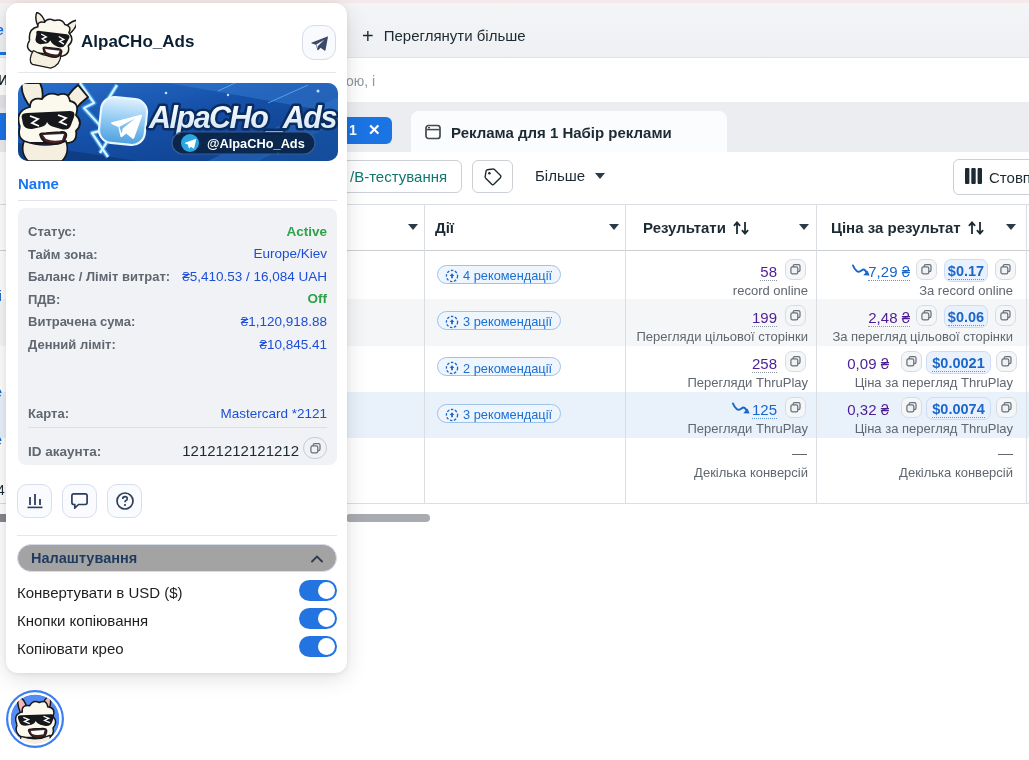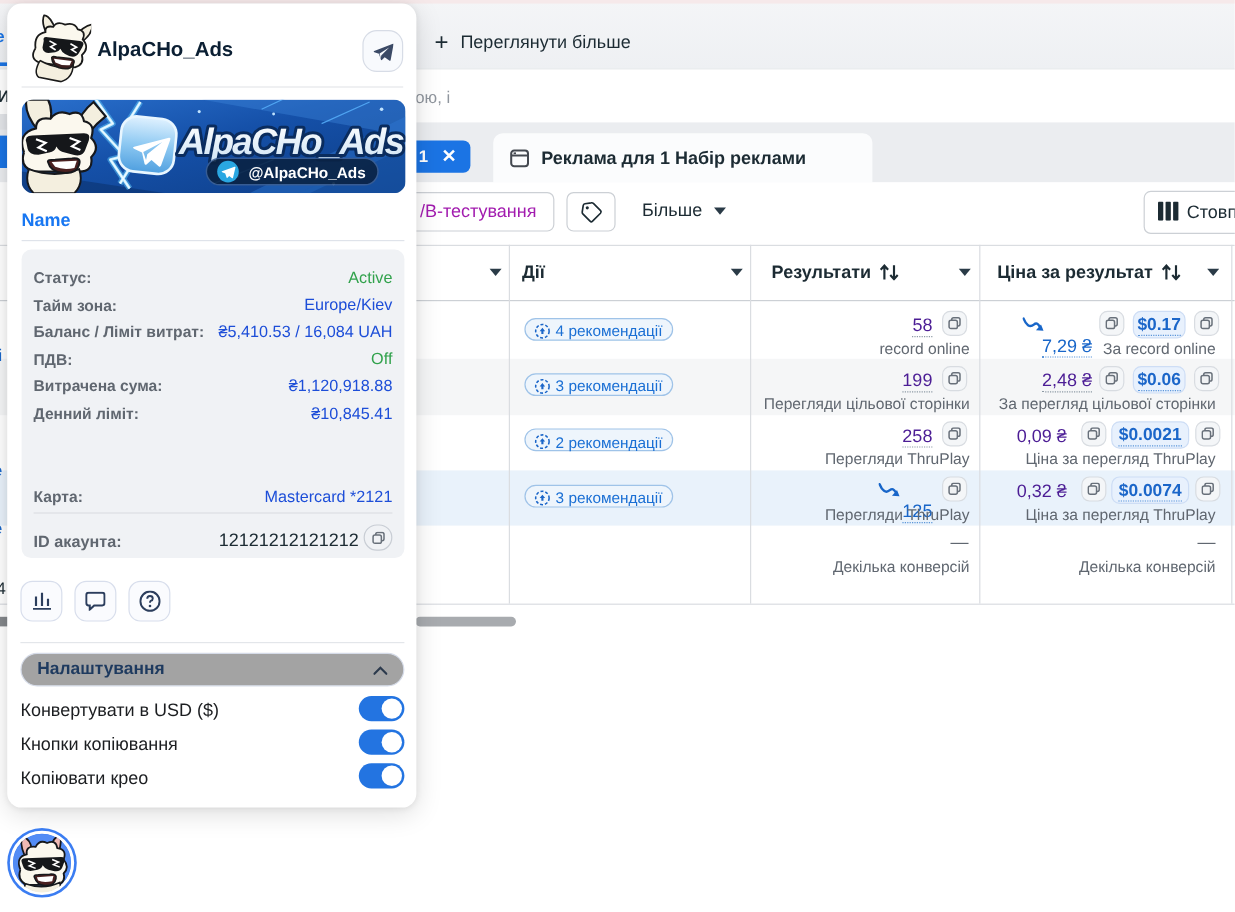--- a/index.html
+++ b/index.html
@@ -14,41 +14,41 @@
 #tabbar{left:0;top:102px;width:1029px;height:50px;background:#ebedf0;}
 #bluepill{left:330px;top:117px;width:62px;height:27px;background:#1b74e4;border-radius:6px;color:#fff;}
 #bluepill .n{position:absolute;left:19px;top:5px;font-size:14px;font-weight:700;}
 #bluepill .x{position:absolute;left:38px;top:4px;font-size:15px;font-weight:700;}
 #activetab{left:411px;top:111px;width:316px;height:41px;background:#fbfcfd;border-radius:8px 8px 0 0;}
 #tabicon{left:425px;top:124px;}
 #tablabel{left:451px;top:124px;font-size:15px;font-weight:700;color:#1c2b33;}
 #filterrow{left:0;top:152px;width:1029px;height:52px;background:#fff;}
 .btn{position:absolute;border:1px solid #ccd0d5;border-radius:6px;background:#fff;box-sizing:border-box;}
 #abtest{left:340px;top:160px;width:122px;height:33px;}
-#abtest span{position:absolute;left:9px;top:7px;font-size:15px;color:#a21caf;}
+#abtest span{position:absolute;left:9px;top:7px;font-size:15px;color:#0f766e;}
 #tagbtn{left:472px;top:160px;width:41px;height:33px;}
 #more{left:535px;top:167px;font-size:15px;color:#1c2b33;}
 #morecaret{left:595px;top:173px;}
 #colsbtn{left:953px;top:159px;width:150px;height:36px;}
 #colsicon{left:965px;top:168px;}
 #colstext{left:989px;top:169px;font-size:15px;font-weight:400;color:#1c2b33;}
 
 #thead{left:0;top:204px;width:1029px;height:47px;background:#fff;border-top:1px solid #dadde1;border-bottom:1px solid #ccd0d5;box-sizing:border-box;}
 .vline{position:absolute;top:204px;width:1px;height:299px;background:#dadde1;}
 .hcell{position:absolute;top:219px;font-size:15px;font-weight:700;color:#1c2b33;}
 .caret{position:absolute;width:0;height:0;border-left:5px solid transparent;border-right:5px solid transparent;border-top:6px solid #2a3b47;}
 .row{position:absolute;left:0;width:1029px;}
 .gray{background:#f5f6f7;}
 .blue{background:#e9f2fb;}
 .chip{position:absolute;left:437px;height:19px;border:1px solid #9fc3e8;border-radius:10px;background:#eef5fc;color:#1a6fd4;font-size:12.8px;font-weight:400;box-sizing:border-box;padding:2.5px 8px 0 25px;}
 .chip svg{position:absolute;left:7px;top:3px;}
 .num{position:absolute;font-size:15px;color:#4c1d95;}
 .dot{border-bottom:1.5px dotted #8d9aa5;padding-bottom:0px;}
 .bl{color:#1866c9;}
-.bl.dot{border-bottom-color:#5b96d9;margin-top:17px;}
+.bl.dot{border-bottom-color:#5b96d9;}
 .sub{position:absolute;font-size:13px;color:#606770;}
 .cpy{position:absolute;width:21px;height:21px;border:1px solid #d8dce1;border-radius:7px;background:#f4f6f8;box-sizing:border-box;}
 .dchip{position:absolute;height:23px;background:#e8f1fd;border:1px solid #cdddf5;border-radius:7px;color:#1b66c9;font-size:14.5px;font-weight:700;text-align:center;box-sizing:border-box;padding-top:3.5px;}
 .dchip span{border-bottom:1.5px dotted #5b96d9;}
 .dash{position:absolute;font-size:15px;color:#606770;}
 
 #sbthumb{left:346px;top:514px;width:84px;height:8px;border-radius:4px;background:#a8abaf;}
 #sbfrag{left:0;top:514px;width:8px;height:8px;background:#85888c;}
 
 .frag{position:absolute;font-size:14px;}
@@ -57,21 +57,21 @@
 #ptitle{left:81px;top:32px;font-size:17px;font-weight:700;color:#0b1f33;}
 #tgbtn{left:302px;top:25px;width:34px;height:35px;border:1px solid #d7dce6;border-radius:12px;background:#f8fafd;box-sizing:border-box;}
 #phr1{left:18px;top:72px;width:318px;height:1px;background:#e4e6ea;}
 #banner{left:18px;top:83px;width:320px;height:78px;border-radius:10px;overflow:hidden;}
 #pname{left:18px;top:175px;font-size:15px;font-weight:700;color:#1877f2;}
 #phr2{left:18px;top:200px;width:319px;height:1px;background:#dfe3ea;}
 #card{left:18px;top:208px;width:319px;height:257px;background:#f0f2f5;border-radius:8px;}
 .crow{position:absolute;left:10px;width:299px;height:22.6px;}
 .clab{position:absolute;left:0;top:4px;font-size:13px;font-weight:700;color:#606770;}
 .cval{position:absolute;right:0;top:3.5px;font-size:13.5px;color:#1d4ed8;}
-.green{color:#31a24c;font-weight:400;}
+.green{color:#31a24c;font-weight:700;}
 #cardhr{position:absolute;left:10px;top:219px;width:299px;height:1px;background:#dcdee3;}
 #idrow{position:absolute;left:10px;top:228px;width:299px;}
 #idlab{position:absolute;left:0;top:8px;font-size:13.5px;font-weight:700;color:#606770;}
 #idval{position:absolute;right:28px;top:6px;font-size:15px;color:#1c2b33;}
 #idcpy{position:absolute;right:0;top:1px;width:24px;height:22px;border:1px solid #c8cdd4;border-radius:11px;background:#f0f2f5;box-sizing:border-box;}
 .ibtn{position:absolute;top:484px;width:35px;height:34px;border:1px solid #d8deec;border-radius:10px;background:#fafbfe;box-sizing:border-box;}
 #phr3{left:17px;top:535px;width:320px;height:1px;background:#e3e6ea;}
 #spill{left:17px;top:544px;width:320px;height:28px;border:1px solid #d5dbe8;border-radius:14px;background:#a3a3a3;box-sizing:border-box;}
 #spill span{position:absolute;left:13px;top:5px;font-size:14.5px;font-weight:700;color:#1e3a5f;}
 .trow{position:absolute;left:17px;width:320px;height:28px;}

